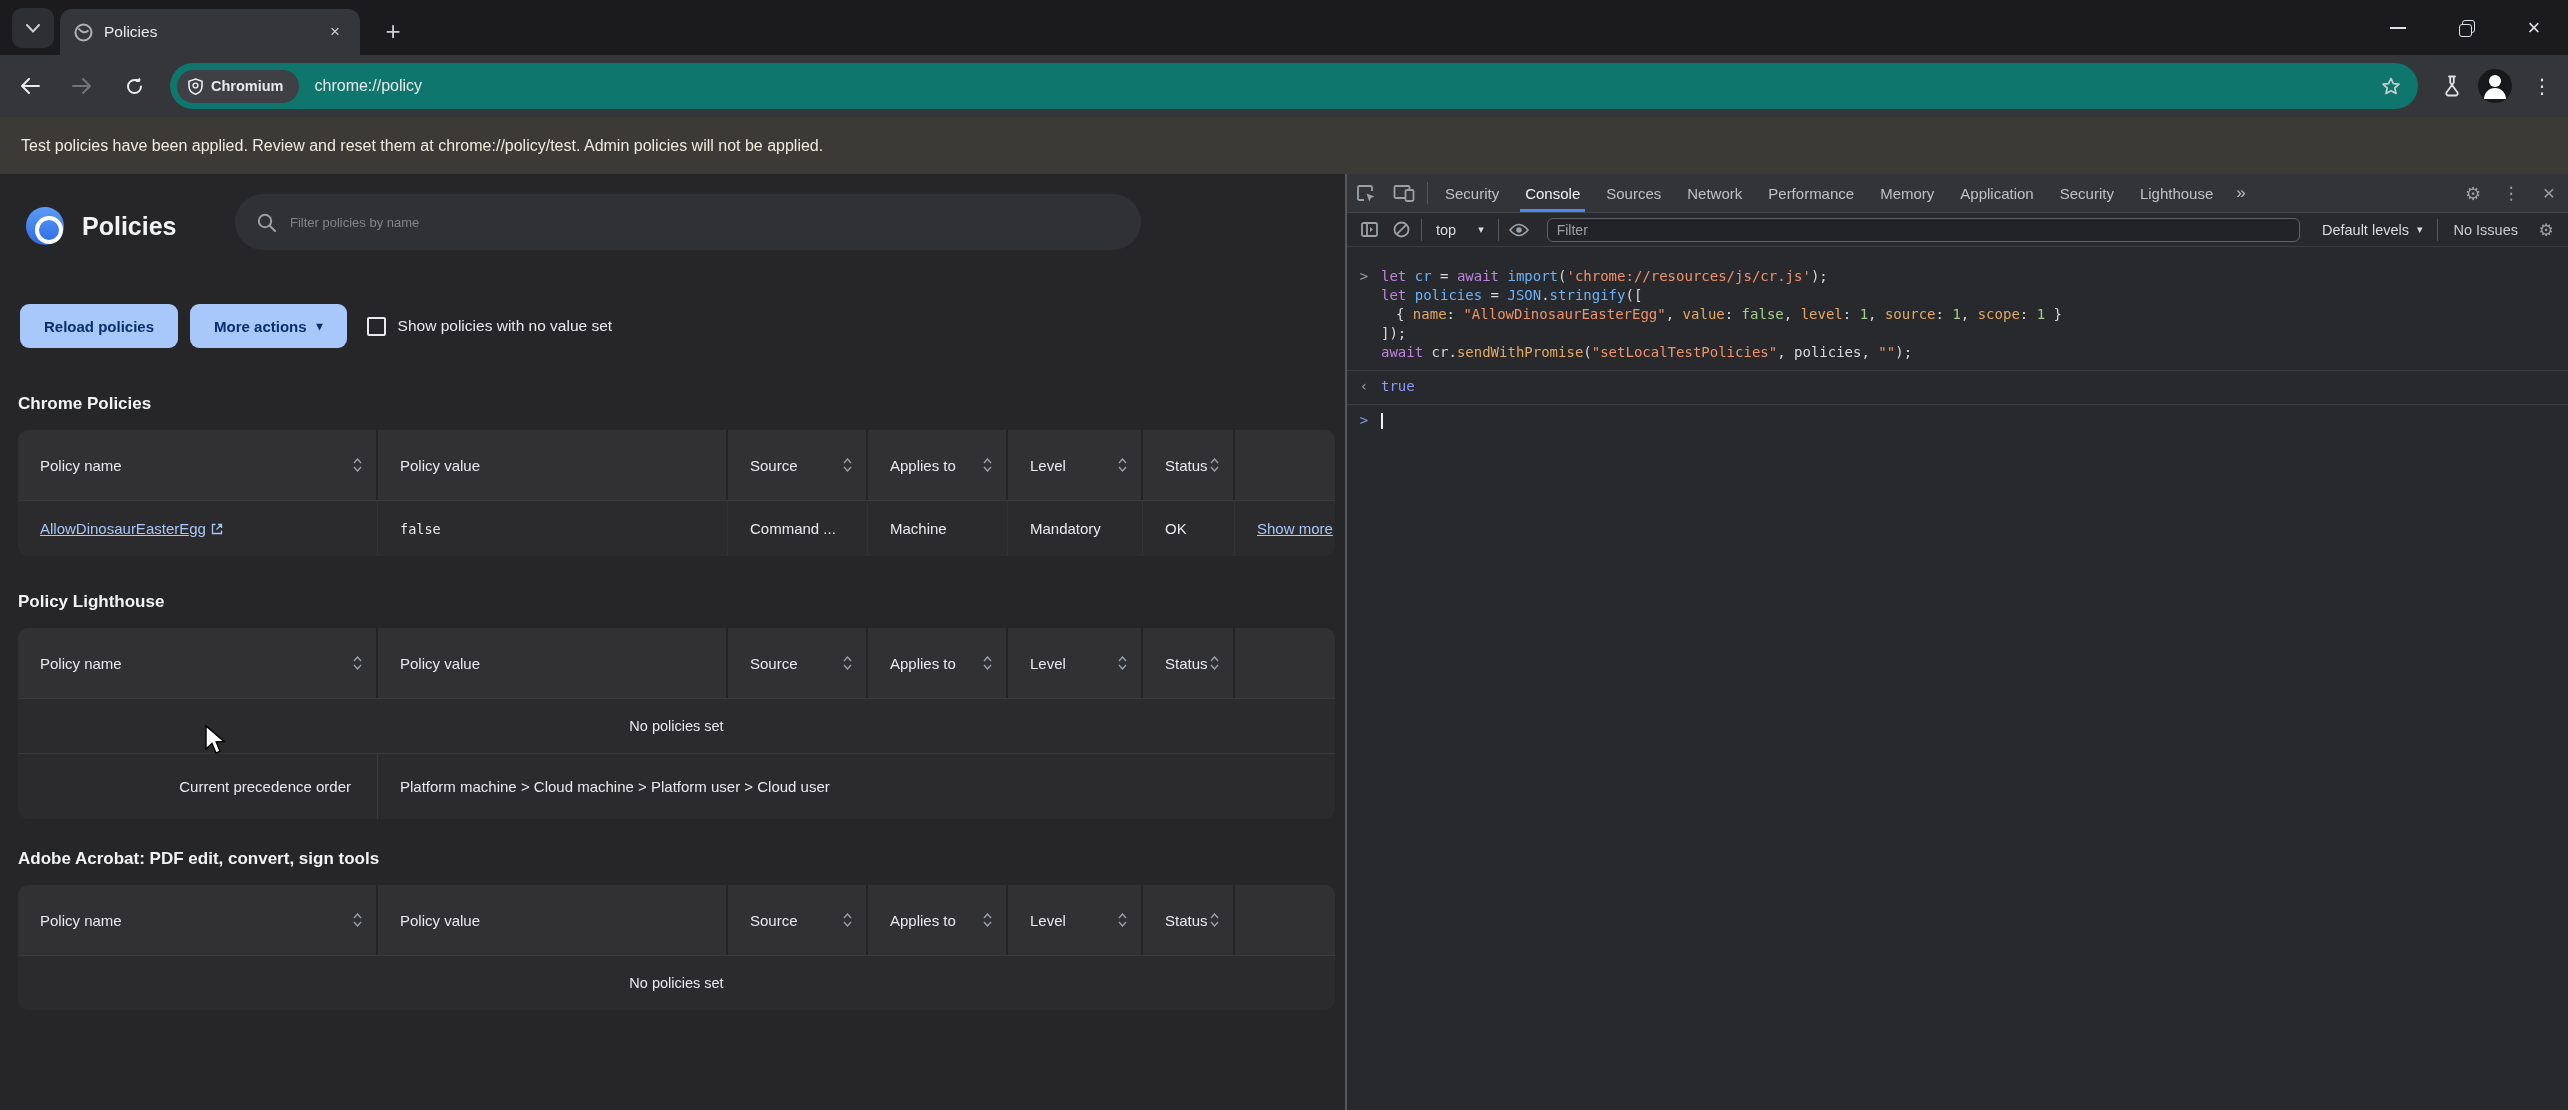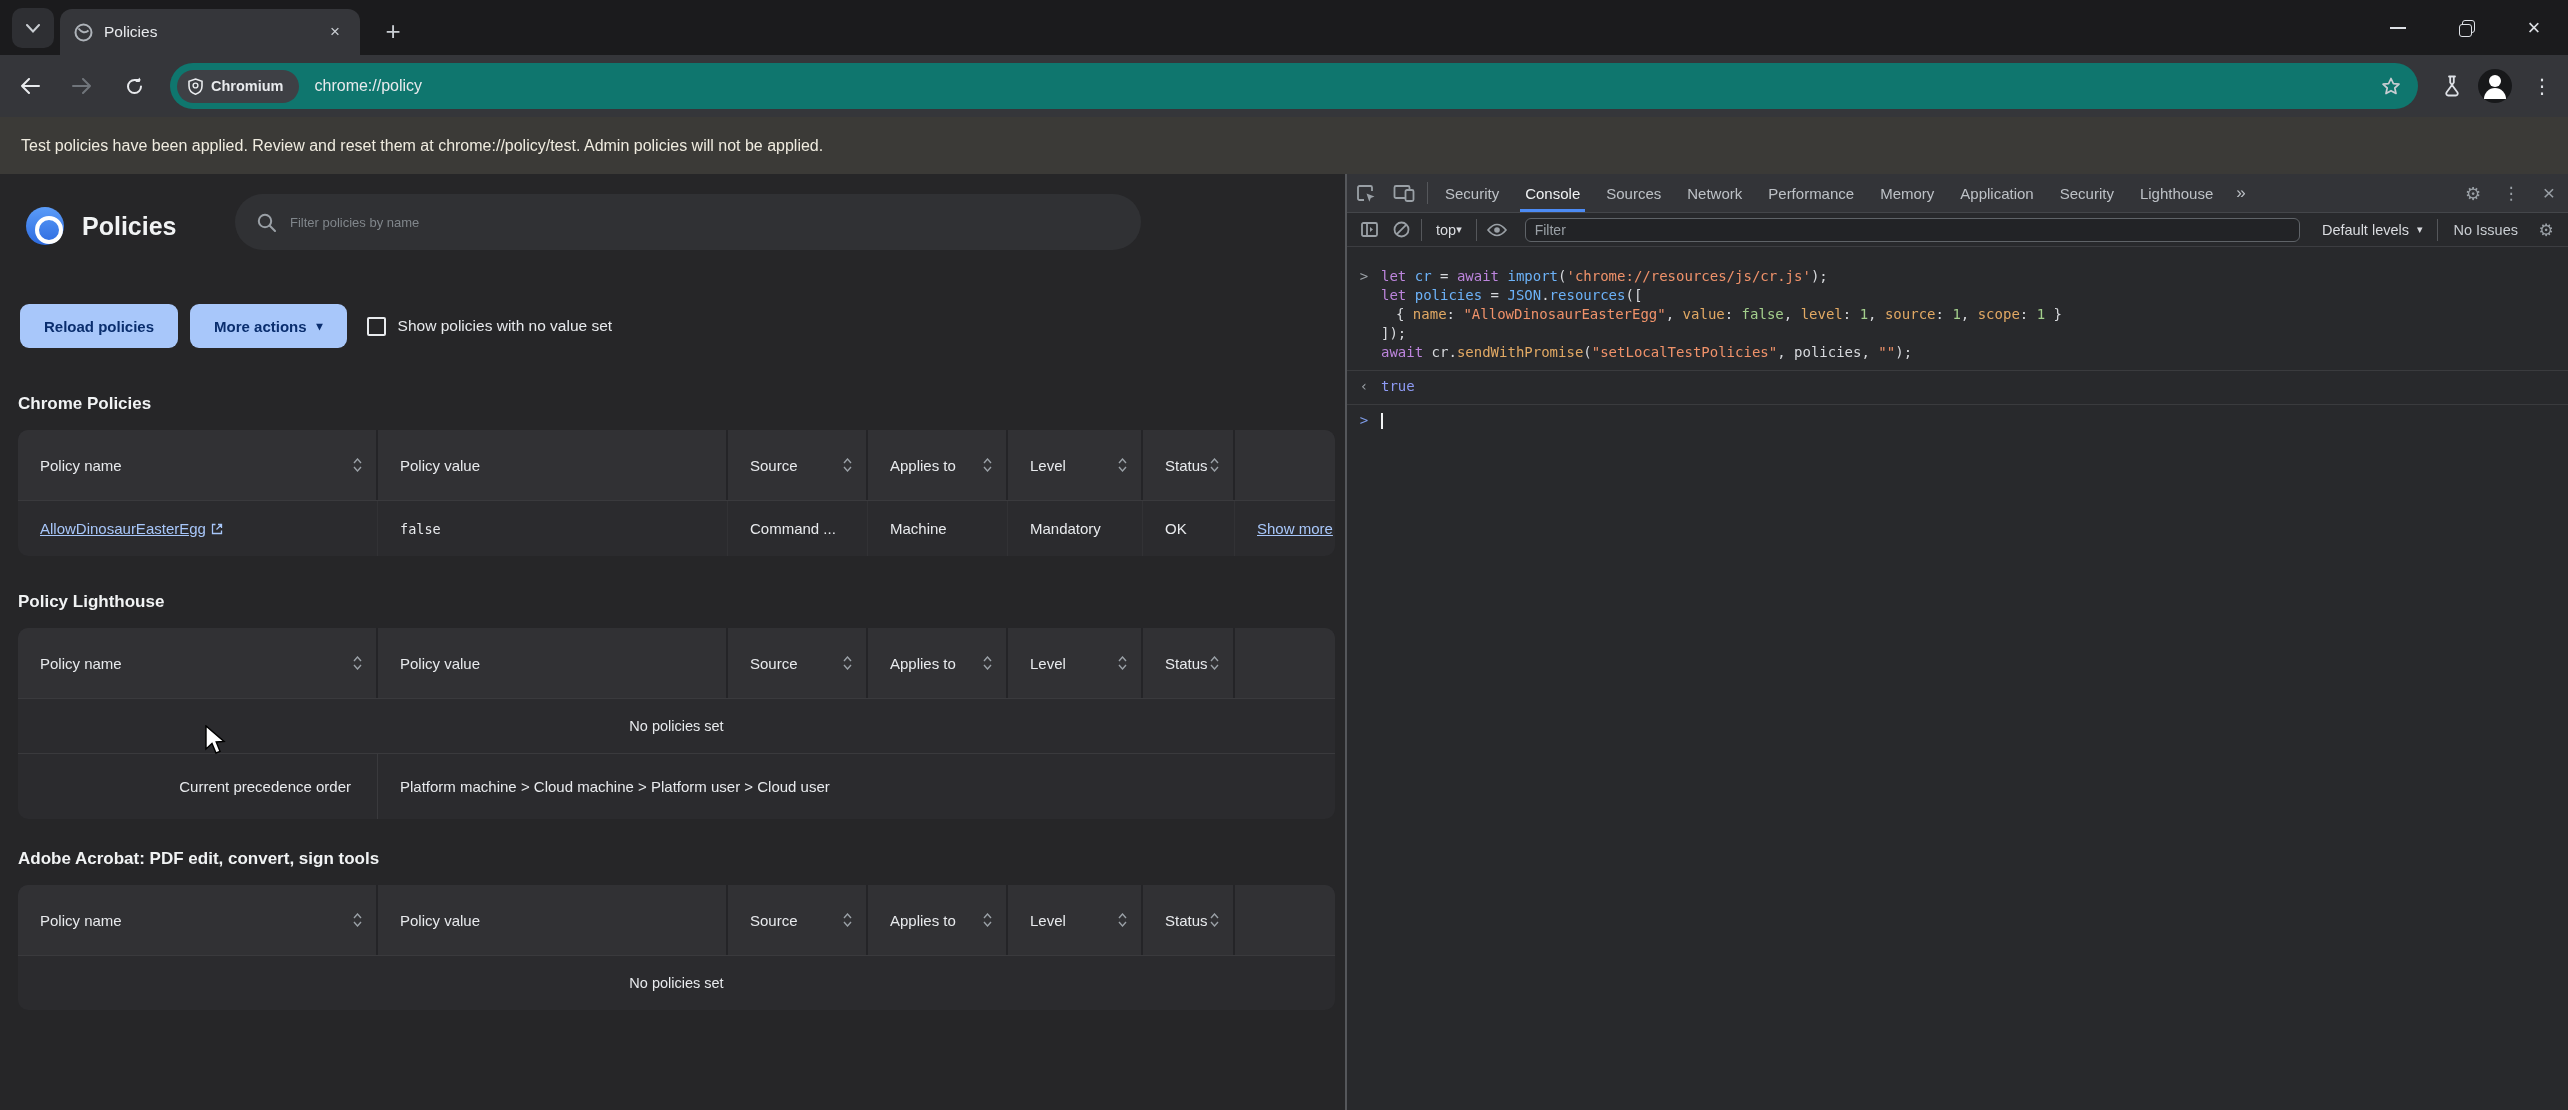--- a/index.html
+++ b/index.html
@@ -88,21 +88,21 @@
   .dt-tab.active { color:#F1F3F4; }
   .dt-tab.active::after { content:""; position:absolute; left:8px; right:8px; bottom:0; height:3px; background:var(--devtools-accent); }
   .dt-more { font-size:17px; color:#BDC1C6; padding:0 10px; }
   .dt-right { margin-left:auto; display:flex; align-items:center; }
   .gear-glyph { font-family:"DejaVu Sans", sans-serif; font-size:18px; }
   .dots-glyph { font-family:"DejaVu Sans", sans-serif; font-size:17px; }
   .x-glyph { font-size:21px; font-weight:300; }
 
   .dt-toolbar { height:34px; background:#28292C; border-bottom:1px solid #3C3D41; display:flex; align-items:center; padding:0 6px; }
   .dt-tb-ic { width:32px; height:28px; display:flex; align-items:center; justify-content:center; color:#9AA0A6; }
-  .ctx-select { display:flex; align-items:center; gap:0; font-size:14.5px; color:#DADCE0; padding:0 10px; }
+  .ctx-select { display:flex; align-items:center; gap:22px; font-size:14.5px; color:#DADCE0; padding:0 10px; }
   .dt-filter { flex:1; height:24px; margin:0 12px; border:1px solid #5F6368; border-radius:6px; display:flex; align-items:center; padding-left:9px; font-size:14px; color:#9AA0A6; background:#222326; }
   .levels { display:flex; align-items:center; gap:8px; font-size:14.5px; color:#DADCE0; padding:0 10px; white-space:nowrap; }
   .issues { font-size:14.5px; color:#C9CDD2; padding:0 12px; white-space:nowrap; }
 
   .console { flex:1; font-family:"DejaVu Sans Mono", monospace; font-size:14px; padding-top:20px; }
   .cline { display:flex; line-height:19px; white-space:pre; }
   .cmark { width:34px; text-align:center; color:#9AA0A6; flex:0 0 34px; }
   .cmark.blue { color:#7E9CE8; }
   .ctext { flex:1; }
   .indent { padding-left:15px; }
@@ -516,21 +516,21 @@
           <span>Default levels</span>
           <span style="font-size:11px">▾</span>
         </div>
         <div class="dt-sep"></div>
         <div class="issues">No Issues</div>
         <div class="dt-tb-ic gear-glyph" style="font-family:'DejaVu Sans',sans-serif;font-size:17px;">⚙</div>
       </div>
 
       <div class="console" id="console-out">
           <div class="cline"><div class="cmark">&gt;</div><div class="ctext"><span class="tk-kw">let </span><span class="tk-var">cr</span><span class="tk-p"> = </span><span class="tk-kw">await </span><span class="tk-fnb">import</span><span class="tk-p">(</span><span class="tk-str">'chrome://resources/js/cr.js'</span><span class="tk-p">);</span></div></div>
-          <div class="cline"><div class="cmark"></div><div class="ctext"><span class="tk-kw">let </span><span class="tk-var">policies</span><span class="tk-p"> = </span><span class="tk-var">JSON</span><span class="tk-p">.</span><span class="tk-fnb">resources</span><span class="tk-p">([</span></div></div>
+          <div class="cline"><div class="cmark"></div><div class="ctext"><span class="tk-kw">let </span><span class="tk-var">policies</span><span class="tk-p"> = </span><span class="tk-var">JSON</span><span class="tk-p">.</span><span class="tk-fnb">stringify</span><span class="tk-p">([</span></div></div>
           <div class="cline"><div class="cmark"></div><div class="ctext indent"><span class="tk-p">{ </span><span class="tk-key">name</span><span class="tk-p">: </span><span class="tk-str">"AllowDinosaurEasterEgg"</span><span class="tk-p">, </span><span class="tk-key">value</span><span class="tk-p">: </span><span class="tk-num">false</span><span class="tk-p">, </span><span class="tk-key">level</span><span class="tk-p">: </span><span class="tk-num">1</span><span class="tk-p">, </span><span class="tk-key">source</span><span class="tk-p">: </span><span class="tk-num">1</span><span class="tk-p">, </span><span class="tk-key">scope</span><span class="tk-p">: </span><span class="tk-num">1</span><span class="tk-p"> }</span></div></div>
           <div class="cline"><div class="cmark"></div><div class="ctext"><span class="tk-p">]);</span></div></div>
           <div class="cline"><div class="cmark"></div><div class="ctext"><span class="tk-kw">await </span><span class="tk-plain">cr</span><span class="tk-p">.</span><span class="tk-fn">sendWithPromise</span><span class="tk-p">(</span><span class="tk-str">"setLocalTestPolicies"</span><span class="tk-p">, </span><span class="tk-plain">policies</span><span class="tk-p">, </span><span class="tk-str">""</span><span class="tk-p">);</span></div></div>
           <div class="c-divider"></div>
           <div class="cline"><div class="cmark">‹</div><div class="ctext result-val">true</div></div>
           <div class="c-divider"></div>
           <div class="cline"><div class="cmark blue">&gt;</div><div class="ctext"><span class="cursor-bar"></span></div></div>
         </div>
     </div>
   </div>

